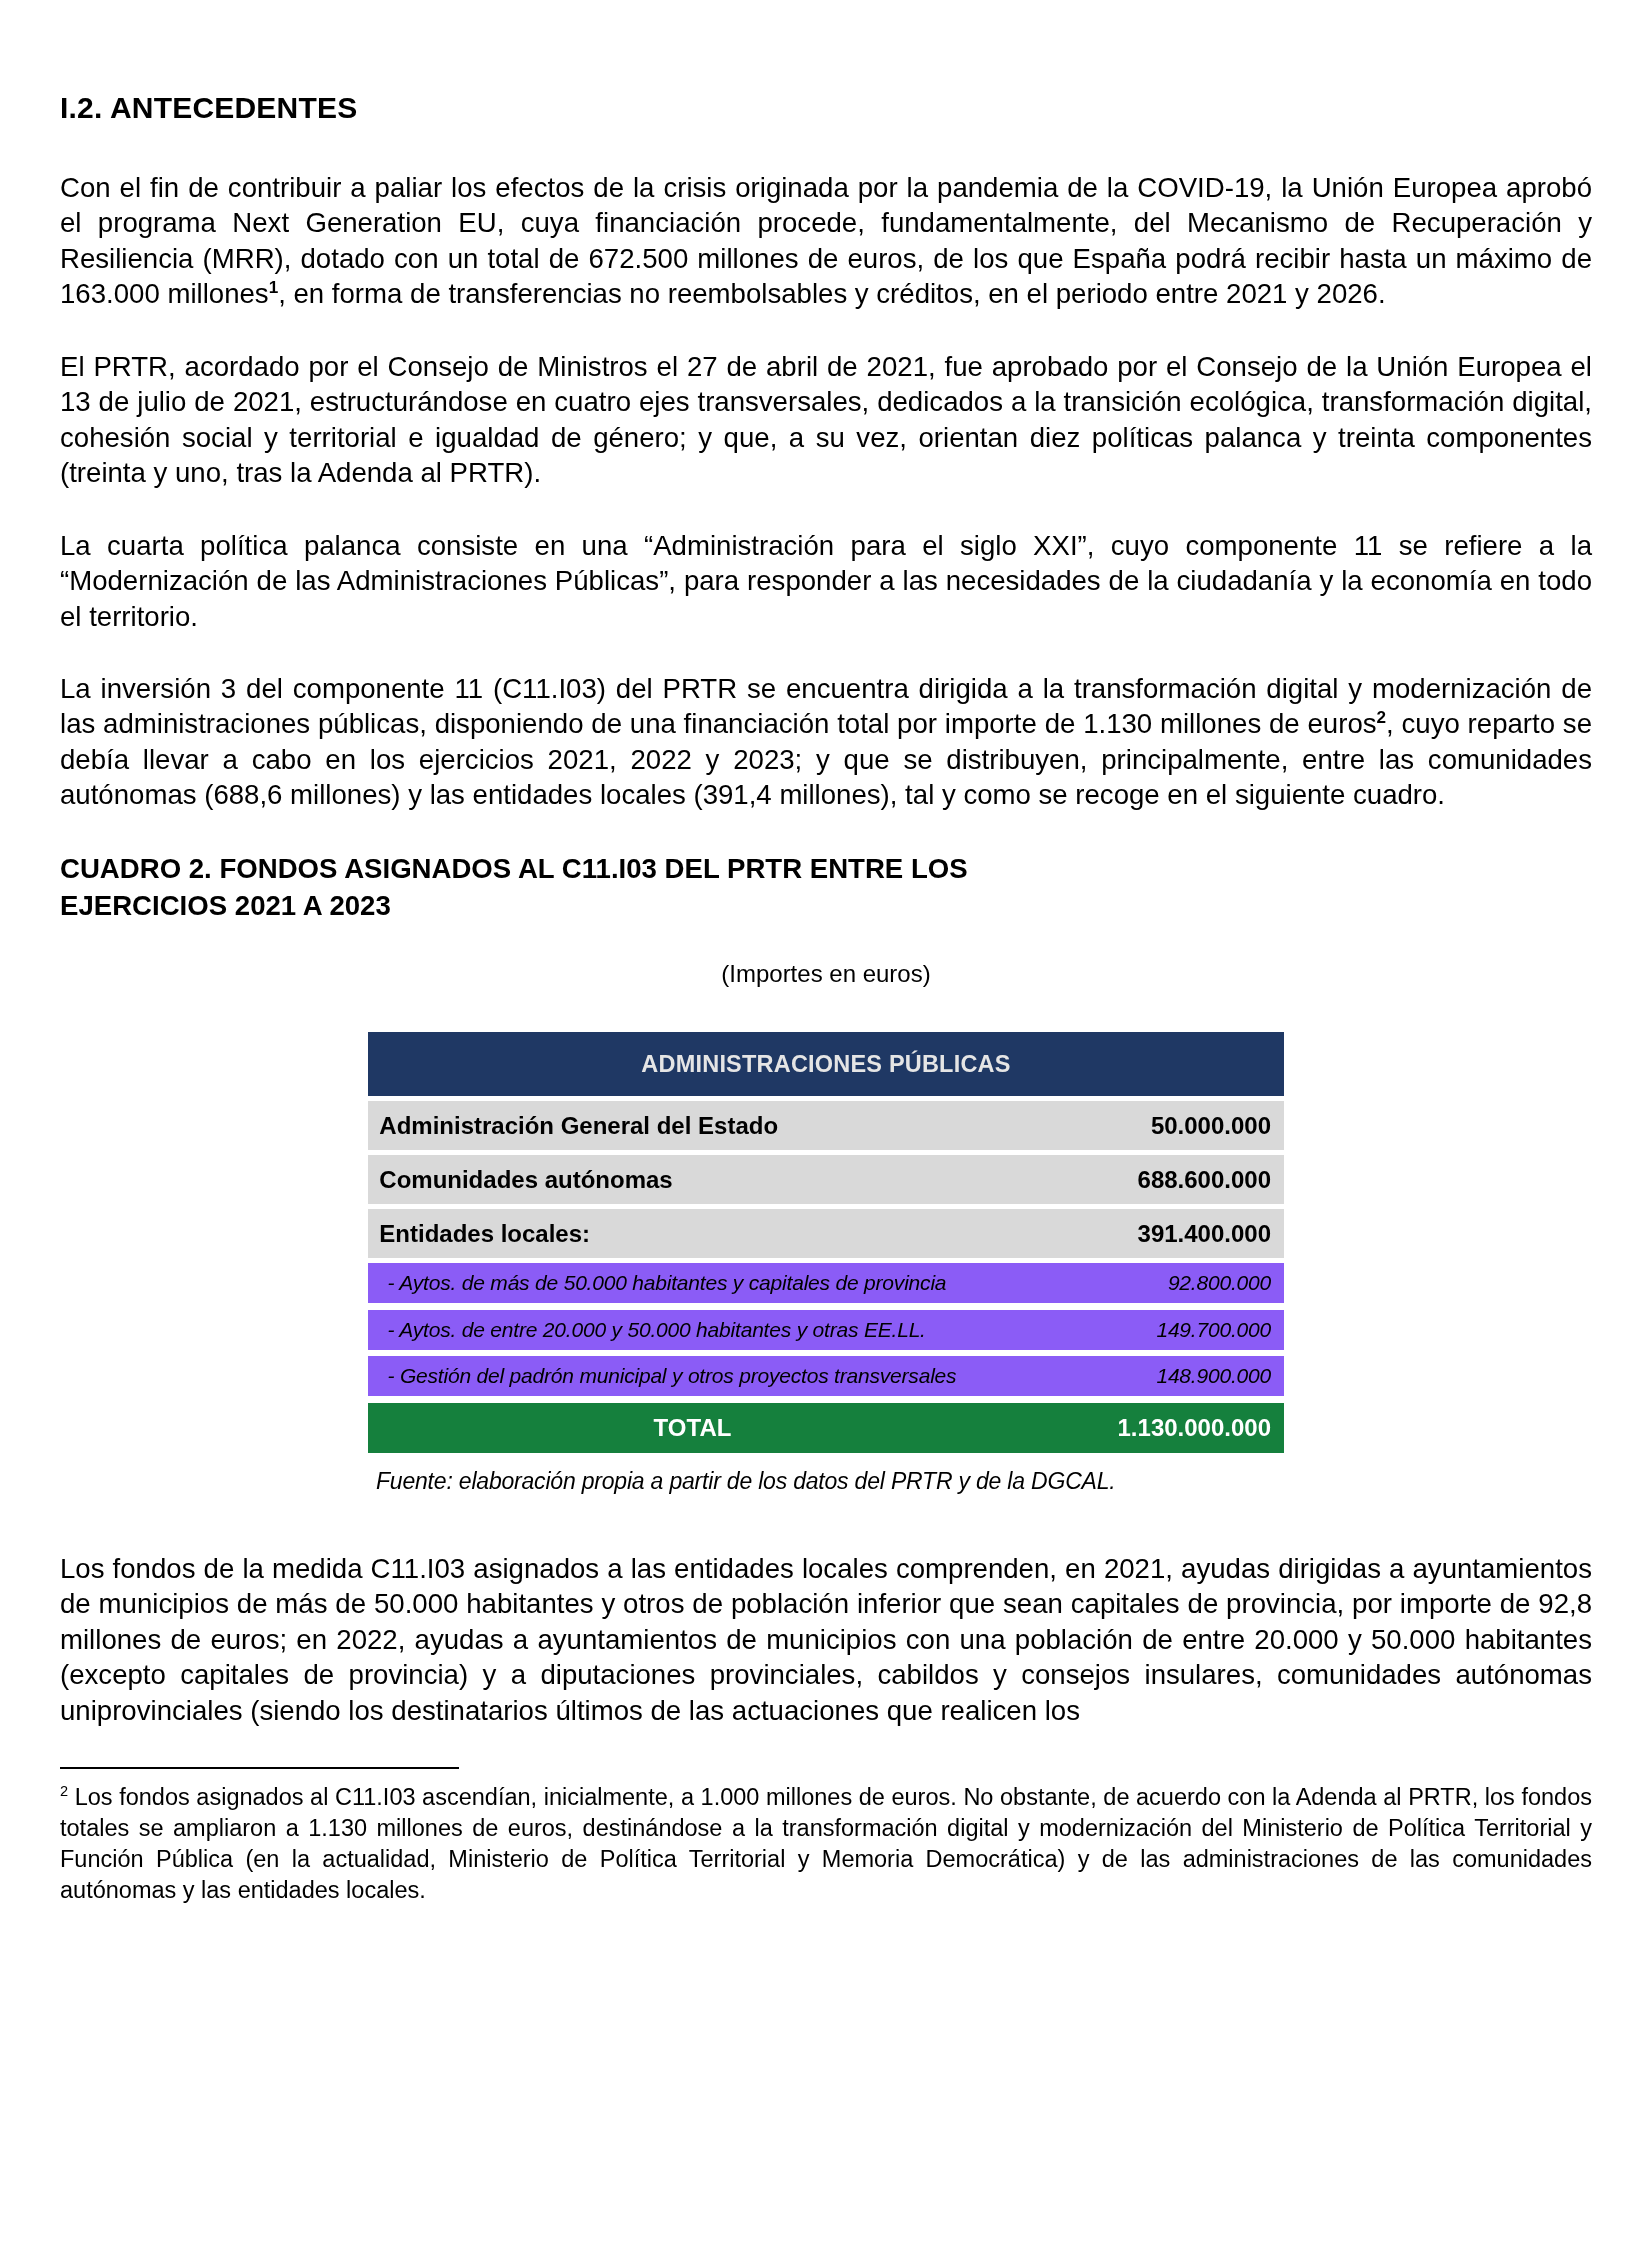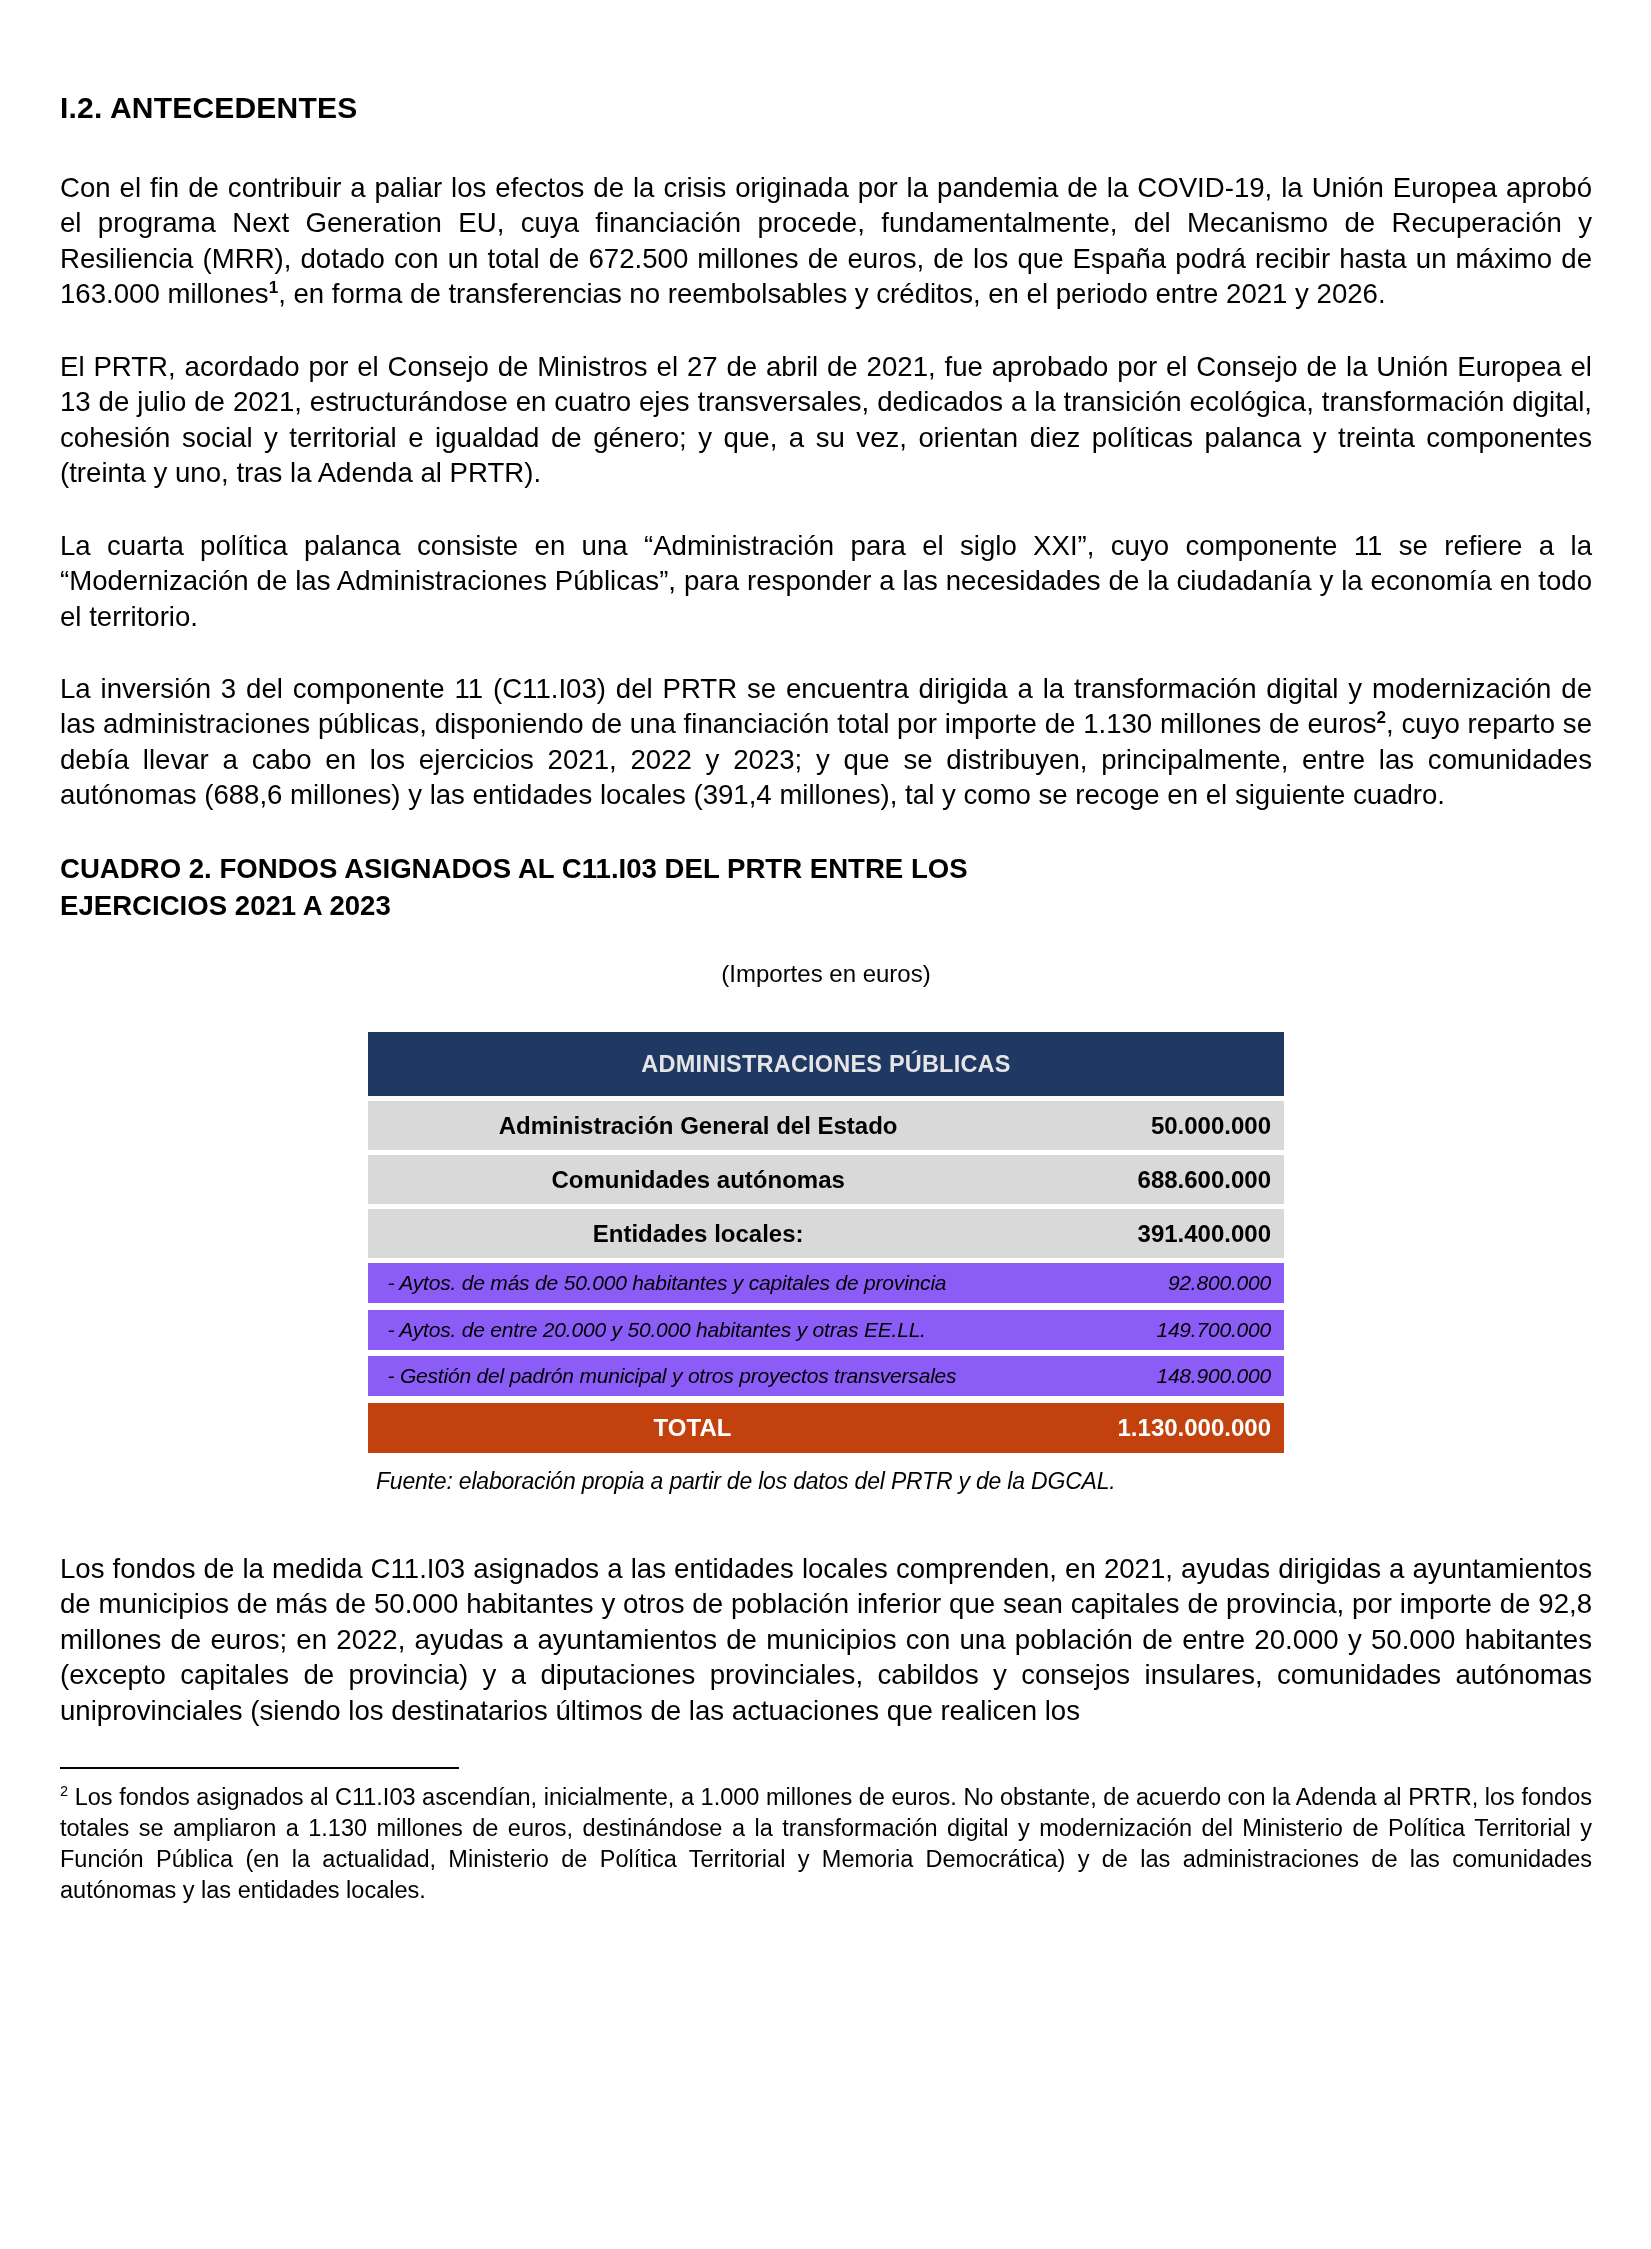--- a/index.html
+++ b/index.html
@@ -59,21 +59,21 @@
     margin-bottom: 4.9px;
   }
   .trow { display: flex; margin-bottom: 4.9px; }
   .trow .lbl { flex: 1; }
   .trow .val { width: 267px; text-align: right; }
   .trow.main {
     background: #d9d9d9;
     font-weight: bold;
     font-size: 24px;
   }
-  .trow.main .lbl { padding: 10.5px 0 10.5px 11.3px; text-align: center; }
+  .trow.main .lbl { padding: 10.5px 0 10.5px 11.3px; }
   .trow.main .val { padding: 10.5px 13px 10.5px 0; }
   .trow.sub {
     background: #8b5cf6;
     font-style: italic;
     font-size: 21px;
     letter-spacing: -0.2px;
     margin-bottom: 6.5px;
   }
   .trow.sub .lbl { padding: 8px 0 8px 19.5px; }
   .trow.sub .val { padding: 8px 13px 8px 0; }
@@ -158,21 +158,21 @@
     </div>
     <div class="trow sub">
       <div class="lbl">- Aytos. de entre 20.000 y 50.000 habitantes y otras EE.LL.</div>
       <div class="val">149.700.000</div>
     </div>
     <div class="trow sub">
       <div class="lbl">- Gestión del padrón municipal y otros proyectos transversales</div>
       <div class="val">148.900.000</div>
     </div>
 
-    <div class="trow total" style="background:#c2410c">
+    <div class="trow total" style="background:#15803d">
       <div class="lbl">TOTAL</div>
       <div class="val">1.130.000.000</div>
     </div>
   </div>
 
   <div class="source">Fuente: elaboración propia a partir de los datos del PRTR y de la DGCAL.</div>
 
   <p class="body after-table">Los fondos de la medida C11.I03 asignados a las entidades locales comprenden, en 2021, ayudas dirigidas a ayuntamientos de municipios de más de 50.000 habitantes y otros de población inferior que sean capitales de provincia, por importe de 92,8 millones de euros; en 2022, ayudas a ayuntamientos de municipios con una población de entre 20.000 y 50.000 habitantes (excepto capitales de provincia) y a diputaciones provinciales, cabildos y consejos insulares, comunidades autónomas uniprovinciales (siendo los destinatarios últimos de las actuaciones que realicen los</p>
 
   <hr class="fn-separator">

